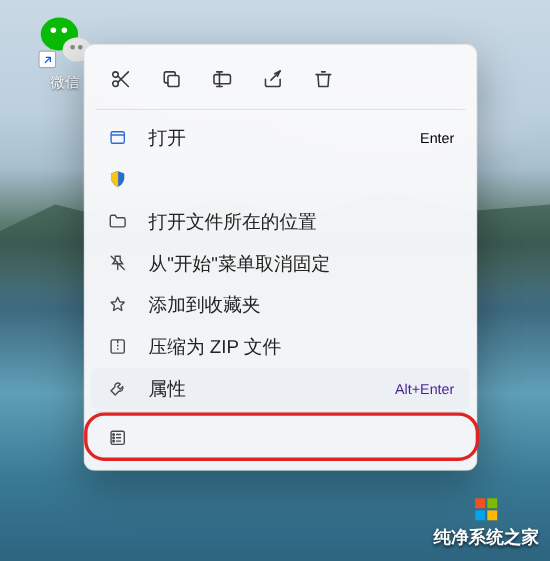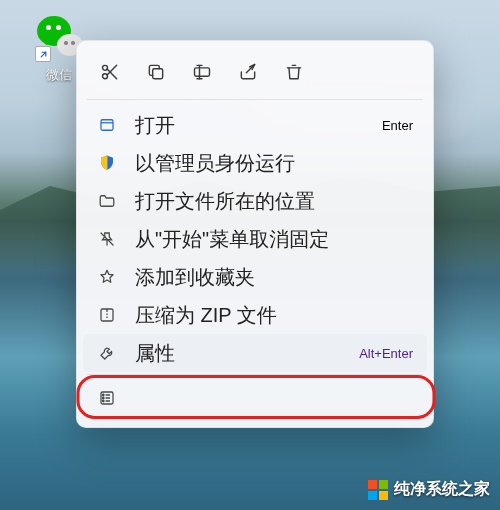--- a/index.html
+++ b/index.html
@@ -105,21 +105,21 @@
   color: #222; cursor: pointer;
   position: relative;
 }
 .ctx-item.hover { background: #eceff4; }
 .ctx-item .ico {
   width: 20px; height: 20px; margin-right: 18px;
   display: flex; align-items: center; justify-content: center;
   color: #4a4a4a;
 }
 .ctx-item .ico svg { width: 18px; height: 18px; }
-.ctx-item .lbl { flex: 1; font-size: 20px; }
+.ctx-item .lbl { flex: 1; font-size: 17px; }
 .ctx-item .shortcut { font-size: 13px; color: #000000; margin-left: 10px; }
 .ctx-item.hover .shortcut { color: #4c1d95; }
 
 .red-callout {
   position: absolute; left: 4px; right: 4px; top: 0; bottom: 0;
   border: 3px solid #e02424; border-radius: 18px;
   pointer-events: none;
   transform: scaleX(1.02);
 }
 .red-callout-wrap {
@@ -127,20 +127,21 @@
   top: 375px;
   left: 76px;
   width: 360px; height: 44px;
 }
 
 .watermark {
   position: absolute; right: 10px; bottom: 10px;
   display: flex; align-items: center; gap: 6px;
   font-size: 16px; font-weight: 600; color: #fff;
   text-shadow: 0 1px 3px rgba(0,0,0,.7);
+  flex-direction: column;
 }
 .wm-logo {
   width: 20px; height: 20px; position: relative;
 }
 .wm-logo span { position: absolute; width: 9px; height: 9px; }
 .wm-logo .a { left:0; top:0; background:#f25022; }
 .wm-logo .b { right:0; top:0; background:#7fba00; }
 .wm-logo .c { left:0; bottom:0; background:#00a4ef; }
 .wm-logo .d { right:0; bottom:0; background:#ffb900; }
 </style>
@@ -222,21 +223,20 @@
     </div>
 
     <div class="ctx-item">
       <div class="ico">
         <svg viewBox="0 0 24 24" fill="#2b6cd4">
             <path d="M12 2 4 5v5c0 5 3.5 9.5 8 11 4.5-1.5 8-6 8-11V5l-8-3z"></path>
             <path d="M12 2v20" fill="none" stroke="#f5c518" stroke-width="1.2"></path>
             <path d="M12 2 4 5v5c0 5 3.5 9.5 8 11V2z" fill="#f5c518"></path>
           </svg>
       </div>
-      <div class="lbl">以管理员身份运行</div>
     </div>
 
     <div class="ctx-item">
       <div class="ico">
         <svg viewBox="0 0 24 24" fill="none" stroke="currentColor" stroke-width="1.7">
             <path d="M3 7a2 2 0 0 1 2-2h4l2 3h8a2 2 0 0 1 2 2v7a2 2 0 0 1-2 2H5a2 2 0 0 1-2-2V7z"></path>
           </svg>
       </div>
       <div class="lbl">打开文件所在的位置</div>
     </div>

